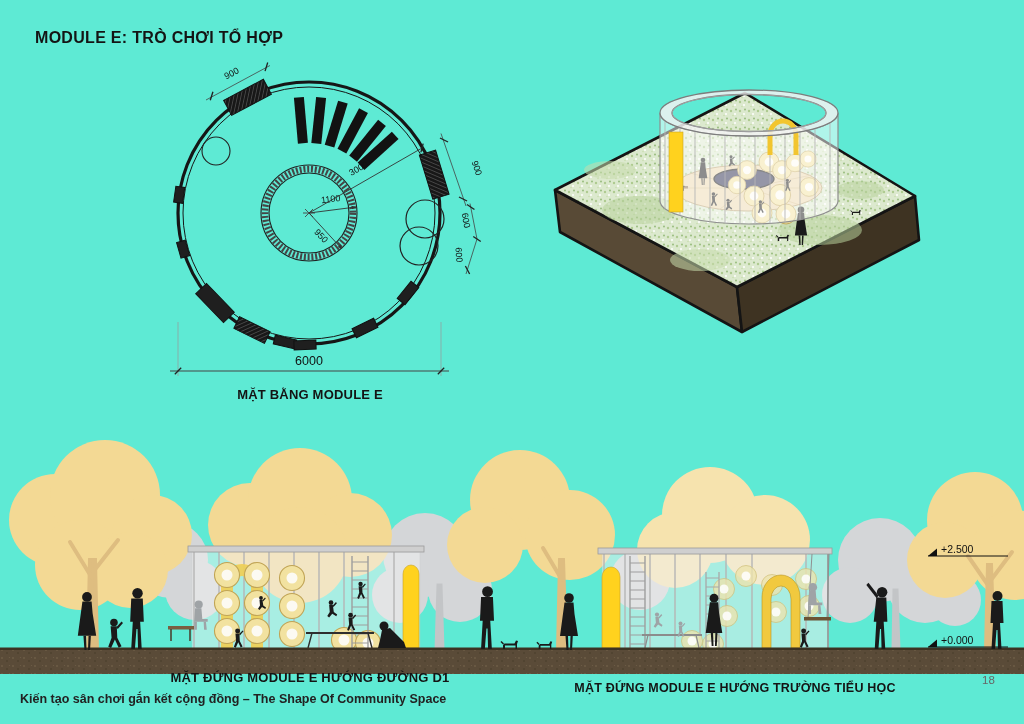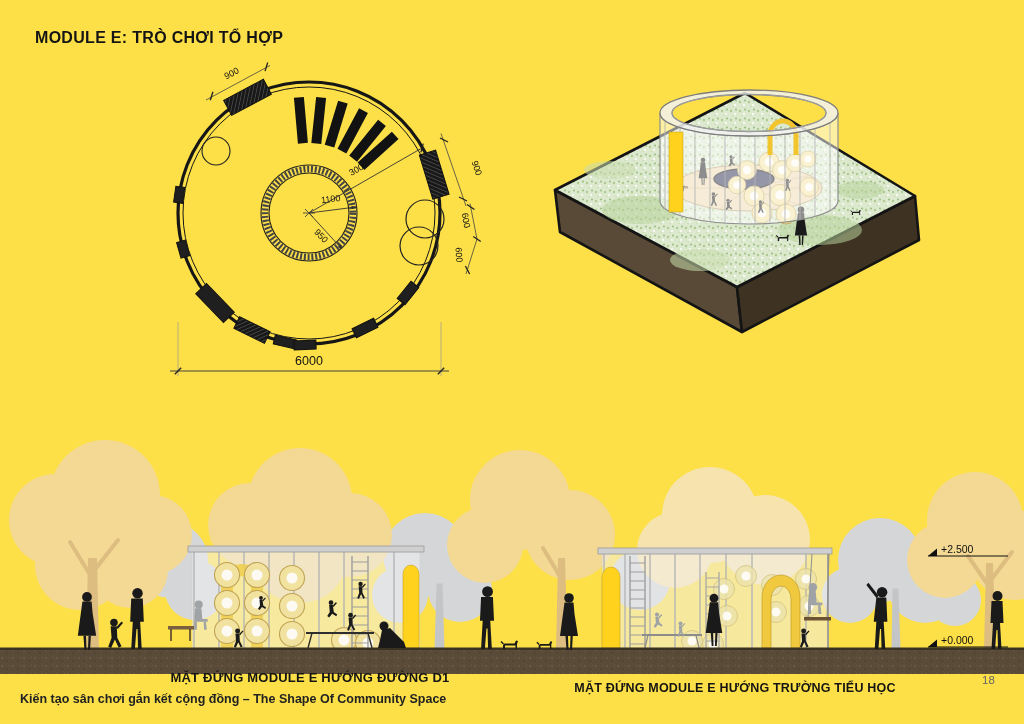--- a/index.html
+++ b/index.html
@@ -1,16 +1,16 @@
 <!DOCTYPE html>
 <html style="--accent_yellow: #FFD21E; --arch_yellow: #F1C93F; --ring_yellow: #F2E2A0; --tree_yellow: #F3D994; --tree_yellow_pale: #F6E3AE; --tree_gray: #D4D6D8; --trunk_tan: #DEBD80; --trunk_gray: #C3C5C7; --ground_brown: #5A4B38; --base_brown: #4E4130; --base_brown_dark: #3A2F1F; --grass_green: #DCE9CE; --pit_navy: #2A2D4E; --silhouette: #1A1A1A; --gray_figure: #9FA3A6;"><head>
 <meta charset="utf-8">
 <style>
   html,body{margin:0;padding:0;background:#e9e9e9;}
-  .page{position:relative;width:1024px;height:724px;background:#fde047;overflow:hidden;
+  .page{position:relative;width:1024px;height:724px;background:#5eead4;overflow:hidden;
         font-family:"Liberation Sans","DejaVu Sans",sans-serif;color:#161616;}
   .page-title{position:absolute;left:35px;top:29px;margin:0;font-size:16px;font-weight:bold;
         letter-spacing:.3px;color:#141414;}
   svg{position:absolute;}
   .caption{position:absolute;font-weight:bold;color:#141414;text-align:center;
         font-size:13px;letter-spacing:.2px;}
   .plan-caption{left:155px;top:387px;width:310px;}
   .diagram-caption{left:590px;top:389px;width:316px;}
   .elev-left-caption{left:120px;top:670px;width:380px;font-size:13px;}
   .elev-right-caption{left:525px;top:681px;width:420px;font-size:12.5px;}
@@ -455,17 +455,18 @@
       <line x1="928" y1="556" x2="1008" y2="556" stroke="#111" stroke-width="1"></line>
       <text class="lvl" x="941" y="552.5">+2.500</text>
     </g>
     <g>
       <polygon points="928,647 937,639.5 937,647" fill="#111"></polygon>
       <line x1="928" y1="647" x2="1008" y2="647" stroke="#111" stroke-width="1"></line>
       <text class="lvl" x="941" y="643.5">+0.000</text>
     </g>
   </svg>
 
+  <div class="caption plan-caption">MẶT BẰNG MODULE E</div>
   <div class="caption elev-left-caption">MẶT ĐỨNG MODULE E HƯỚNG ĐƯỜNG D1</div>
   <div class="caption elev-right-caption">MẶT ĐỨNG MODULE E HƯỚNG TRƯỜNG TIỂU HỌC</div>
   <div class="footer-text">Kiến tạo sân chơi gắn kết cộng đồng – The Shape Of Community Space</div>
   <div class="page-number">18</div>
 </div>
 
 </body></html>

